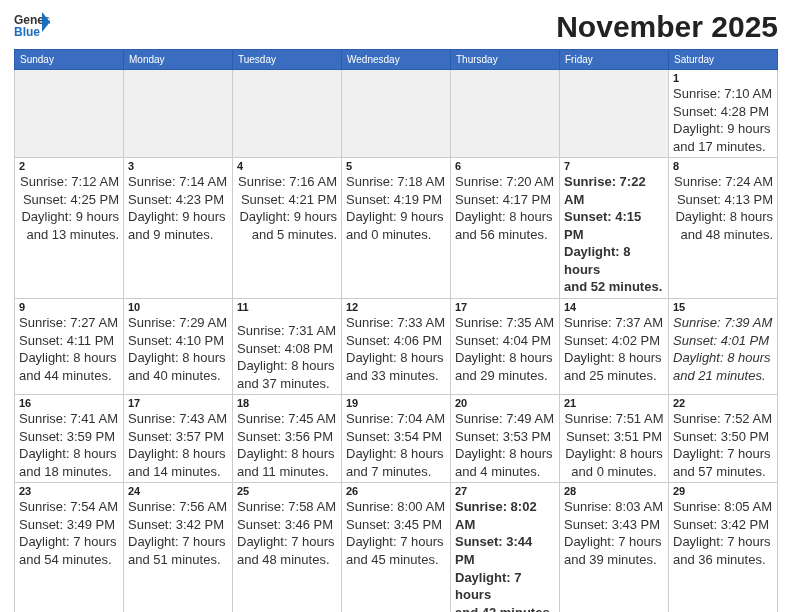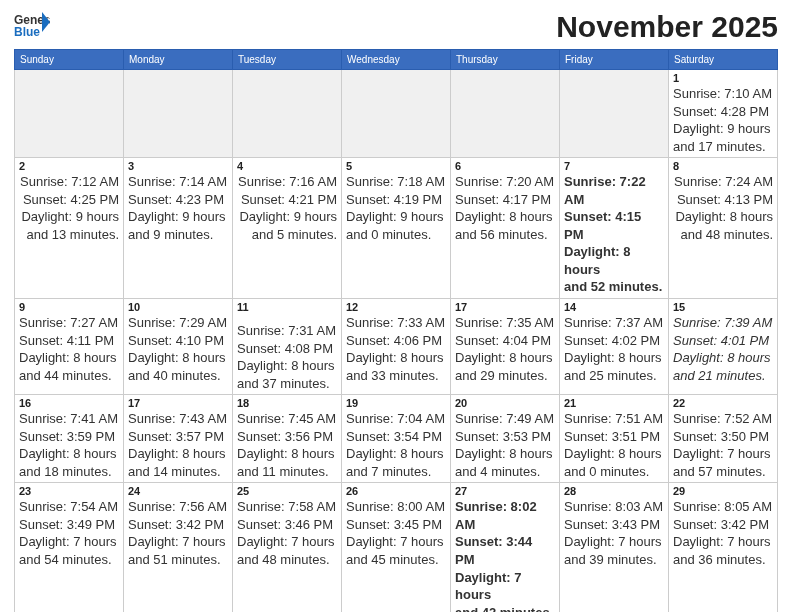--- a/index.html
+++ b/index.html
@@ -267,21 +267,21 @@
           </td>
           <td>
             <span class="day-number">20</span>
             <div class="day-info" style="white-space: pre-line;">Sunrise: 7:49 AM
 Sunset: 3:53 PM
 Daylight: 8 hours
 and 4 minutes.</div>
           </td>
           <td>
             <span class="day-number">21</span>
-            <div class="day-info" style="white-space: pre-line;">Sunrise: 7:51 AM
+            <div class="day-info" style="white-space: pre-line; text-align: center;">Sunrise: 7:51 AM
 Sunset: 3:51 PM
 Daylight: 8 hours
 and 0 minutes.</div>
           </td>
           <td>
             <span class="day-number">22</span>
             <div class="day-info" style="white-space: pre-line;">Sunrise: 7:52 AM
 Sunset: 3:50 PM
 Daylight: 7 hours
 and 57 minutes.</div>

